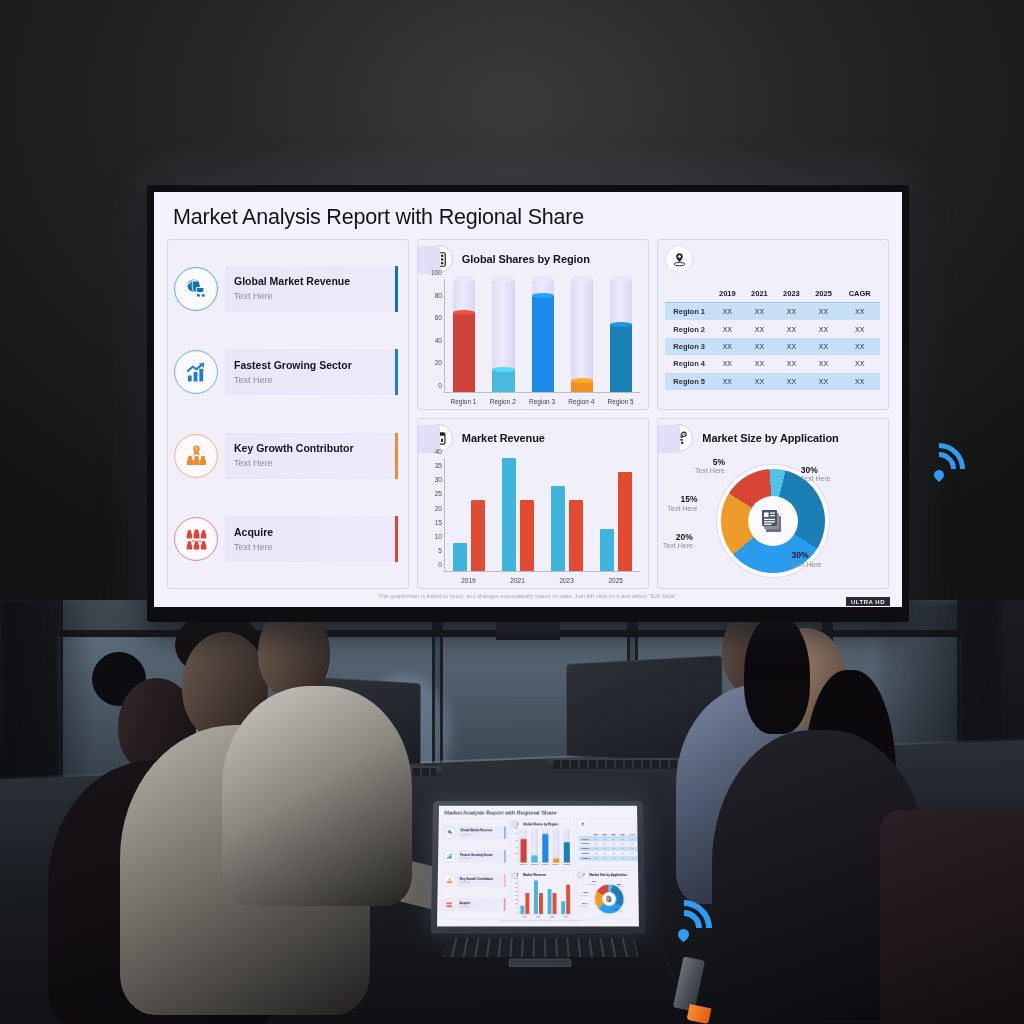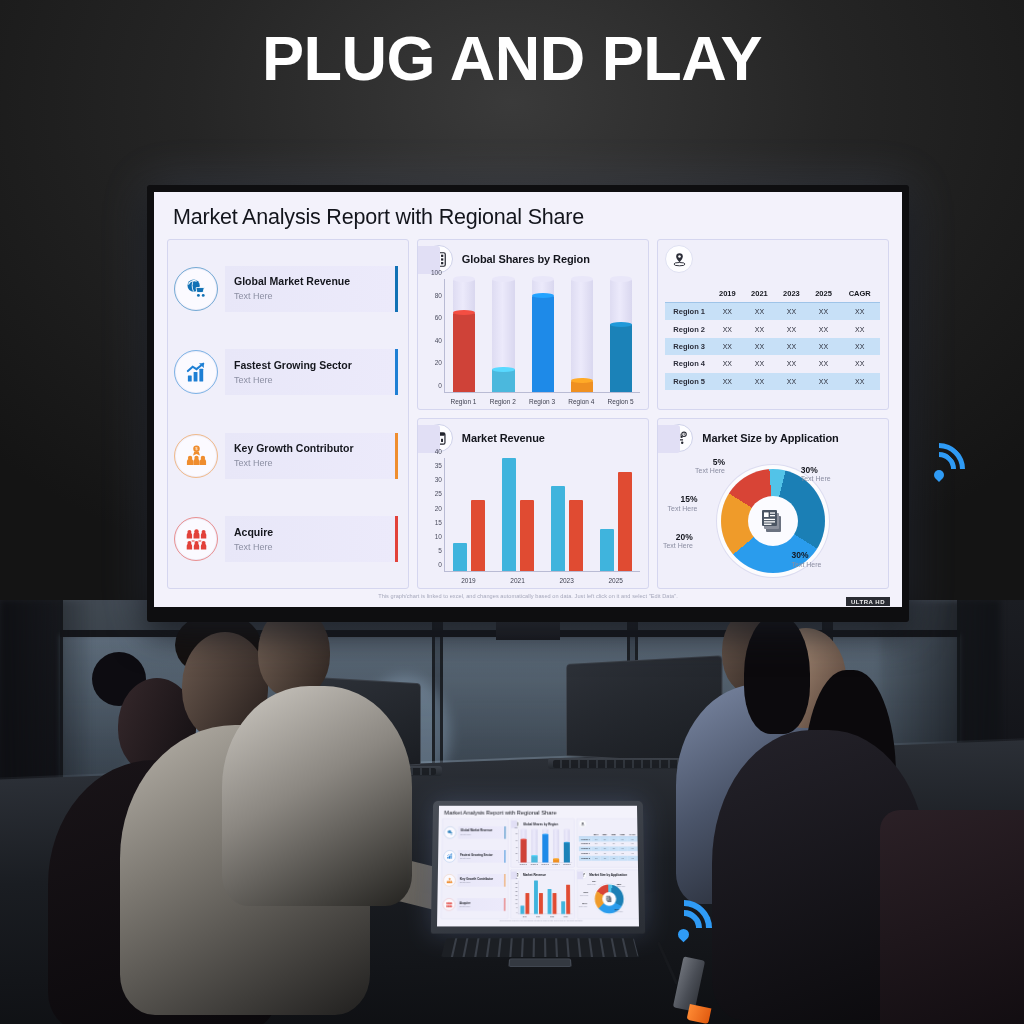--- a/index.html
+++ b/index.html
@@ -363,21 +363,20 @@
 
   
   .mini { transform: scale(0.276); transform-origin: top left; width: 748px; height: 430px; }
 </style>
 </head>
 <body>
 
 <div id="stage">
 
   <div class="headline-block">
-    <div class="headline">PLUG AND PLAY</div>
   </div>
 
   <div class="room">
     <div class="window-wall">
       <div class="city-blob" style="left:120px;top:60px;width:70px;height:90px;background:#8fa6bd"></div>
       <div class="city-blob" style="left:300px;top:40px;width:90px;height:120px;background:#7d93a9"></div>
       <div class="city-blob" style="left:520px;top:70px;width:60px;height:80px;background:#a2b6c9"></div>
       <div class="city-blob" style="left:660px;top:50px;width:80px;height:110px;background:#8398ad"></div>
       <div class="city-blob" style="left:60px;top:120px;width:120px;height:60px;background:#6d8196"></div>
     </div>

